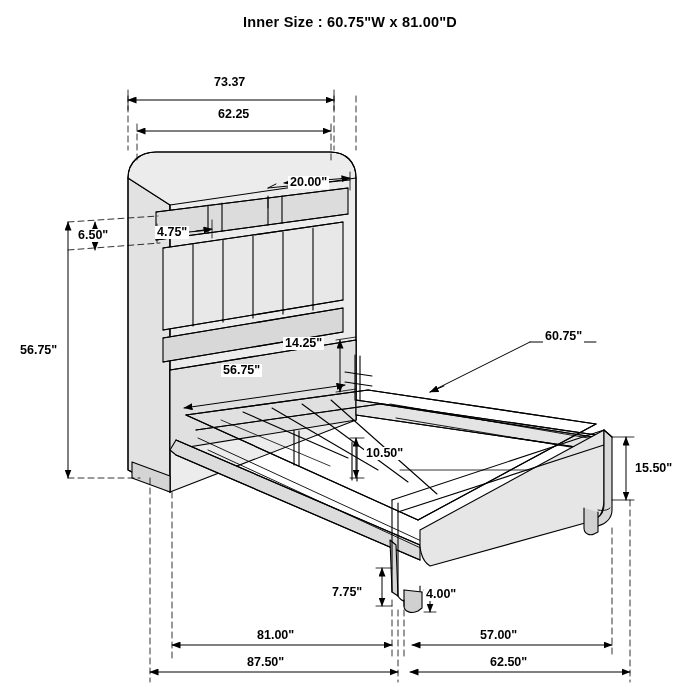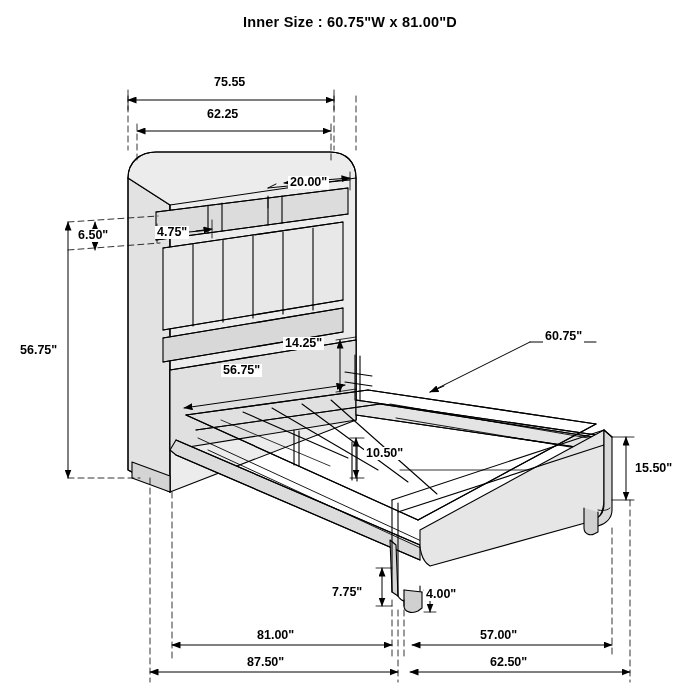--- a/index.html
+++ b/index.html
@@ -211,22 +211,22 @@
 
     <path d="M150,672 L398,672" marker-start="url(#arS)" marker-end="url(#ar)" stroke-width="1"></path>
     <path d="M410,672 L630,672" marker-start="url(#arS)" marker-end="url(#ar)" stroke-width="1"></path>
     <path d="M150,478 L150,682" stroke-width="0.8" stroke-dasharray="6 4"></path>
     <path d="M398,610 L398,682" stroke-width="0.8" stroke-dasharray="6 4"></path>
     <path d="M630,500 L630,682" stroke-width="0.8" stroke-dasharray="6 4"></path>
 
   </g>
 </svg>
 
-<div class="dimlabel" style="left:212px;top:76px;">75.55</div>
-<div class="dimlabel" style="left:205px;top:108px;">62.25</div>
+<div class="dimlabel" style="left:212px;top:76px;">73.37</div>
+<div class="dimlabel" style="left:216px;top:108px;">62.25</div>
 <div class="dimlabel" style="left:288px;top:176px;">20.00"</div>
 <div class="dimlabel" style="left:155px;top:226px;">4.75"</div>
 <div class="dimlabel" style="left:76px;top:229px;">6.50"</div>
 <div class="dimlabel" style="left:18px;top:344px;">56.75"</div>
 <div class="dimlabel" style="left:283px;top:337px;">14.25"</div>
 <div class="dimlabel" style="left:221px;top:364px;">56.75"</div>
 <div class="dimlabel" style="left:543px;top:330px;">60.75"</div>
 <div class="dimlabel" style="left:364px;top:447px;">10.50"</div>
 <div class="dimlabel" style="left:633px;top:462px;">15.50"</div>
 <div class="dimlabel" style="left:330px;top:586px;">7.75"</div>

